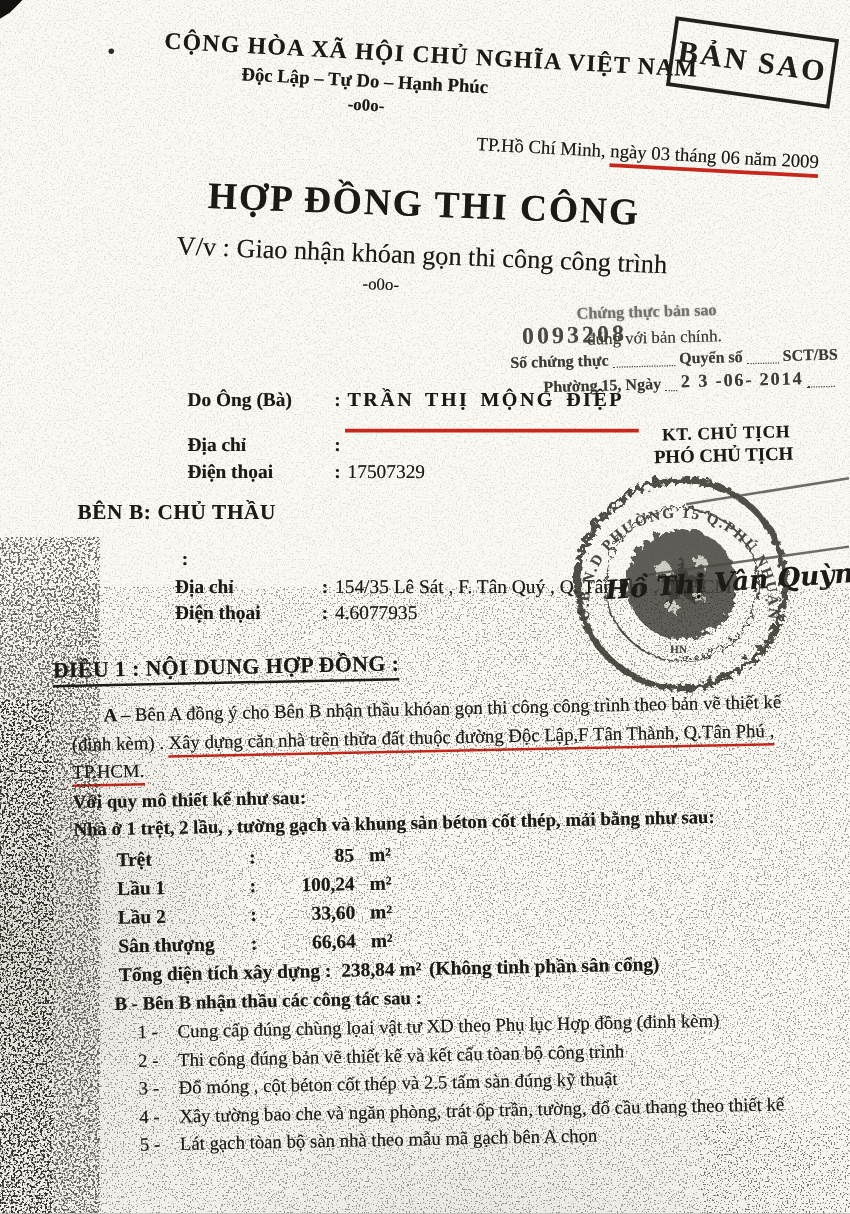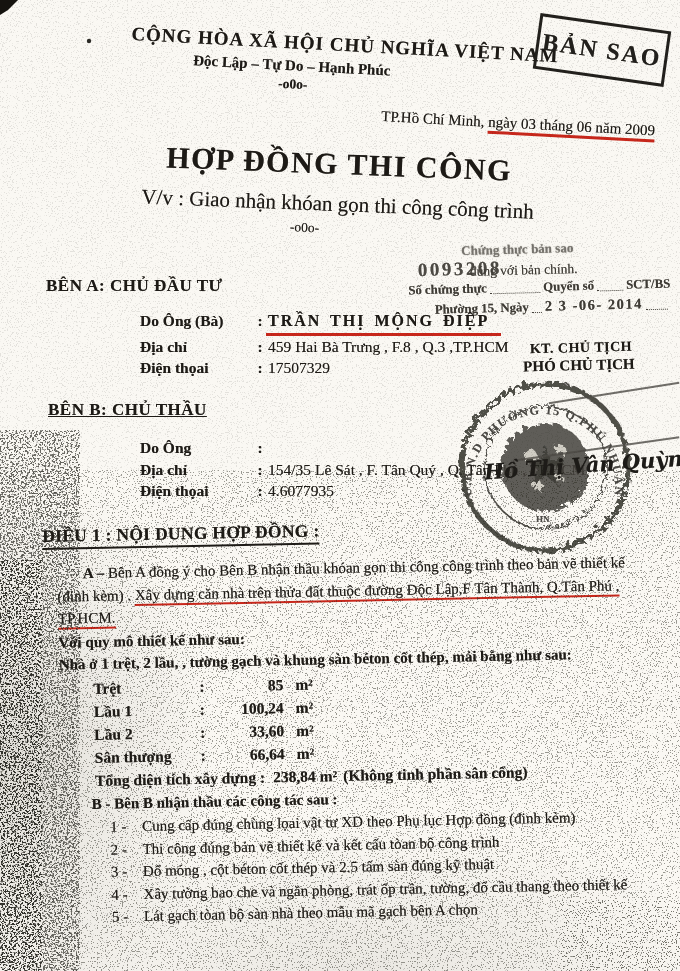--- a/index.html
+++ b/index.html
@@ -41,21 +41,21 @@
   .leader.tiny{flex:0 0 10px;}
   .c2{margin-top:3px;padding-left:26px;}
   .cert-date{font-size:14.5px;font-weight:bold;letter-spacing:1.5px;}
   
   .p-head{position:absolute;font-weight:bold;font-size:17px;letter-spacing:.5px;z-index:2;white-space:nowrap;}
   .rows{position:absolute;left:140px;z-index:2;}
   .prow{display:flex;line-height:21.5px;font-size:15.5px;white-space:nowrap;}
   .prow .lbl{width:112px;font-weight:bold;}
   .prow .cl{width:16px;text-align:center;font-weight:bold;}
   .name-val{font-weight:bold;letter-spacing:2px;word-spacing:3px;font-size:16px;}
-  .u-red{border-bottom:3px solid #c8271b;padding:0 12px 1px 2px;margin-left:-2px;
+  .u-red{border-bottom:3px solid #c8271b;padding:0 12px 11px 2px;margin-left:-2px;
          -webkit-box-decoration-break:clone;box-decoration-break:clone;}
   .u-red-line{border-bottom:2.5px solid #c8271b;padding-bottom:1px;
          -webkit-box-decoration-break:clone;box-decoration-break:clone;}
   
   .approver{position:absolute;left:530px;top:340px;transform:rotate(-1.5deg);z-index:2;white-space:nowrap;}
   .app1{font-size:14px;font-weight:bold;letter-spacing:.5px;}
   .app2{font-size:15px;font-weight:bold;margin-left:-7px;margin-top:1px;}
   .round-stamp{position:absolute;left:450px;top:372px;width:186px;height:186px;z-index:4;opacity:.85;}
   .stroke{position:absolute;height:1.6px;background:#4c4a45;opacity:.8;z-index:5;}
   .s1{left:548px;top:392px;width:132px;transform:rotate(-9deg);}
@@ -123,48 +123,45 @@
       <span>SCT/BS</span>
     </div>
     <div class="cert-row c2">
       <span>Phường 15, Ngày</span>
       <span class="leader tiny"></span>
       <span class="cert-date">2 3 -06- 2014</span>
       <span class="leader"></span>
     </div>
   </div>
 
-  <div class="p-head" style="left:46px;top:276px;">BÊN A: CHỦ ĐẦU TƯ</div>
-  <div class="rows" style="top:310px;">
+  <div class="rows" style="top:310px;margin-left:10px;">
     <div class="prow">
       <span class="lbl">Do Ông (Bà)</span>
       <span class="cl">:</span>
       <span class="name-val u-red">TRẦN THỊ MỘNG ĐIỆP</span>
     </div>
     <div class="prow">
       <span class="lbl">Địa chỉ</span>
       <span class="cl">:</span>
-      <span>459 Hai Bà Trưng , F.8 , Q.3 ,TP.HCM</span>
     </div>
     <div class="prow">
       <span class="lbl">Điện thọai</span>
       <span class="cl">:</span>
       <span>17507329</span>
     </div>
   </div>
 
   <div class="approver">
     <div class="app1">KT. CHỦ TỊCH</div>
     <div class="app2">PHÓ CHỦ TỊCH</div>
   </div>
 
-  <div class="p-head" style="left:48px;top:400px;text-decoration:underline;">BÊN B: CHỦ THẦU</div>
+  <div class="p-head" style="left:62px;top:400px;">BÊN B: CHỦ THẦU</div>
   <div class="rows" style="top:437px;">
     <div class="prow">
-      <span class="lbl">Do Ông</span>
       <span class="cl">:</span>
     </div>
     <div class="prow">
       <span class="lbl">Địa chỉ</span>
       <span class="cl">:</span>
       <span>154/35 Lê Sát , F. Tân Quý , Q. Tân Phú , TP.HCM</span>
     </div>
     <div class="prow">
       <span class="lbl">Điện thọai</span>
       <span class="cl">:</span>

